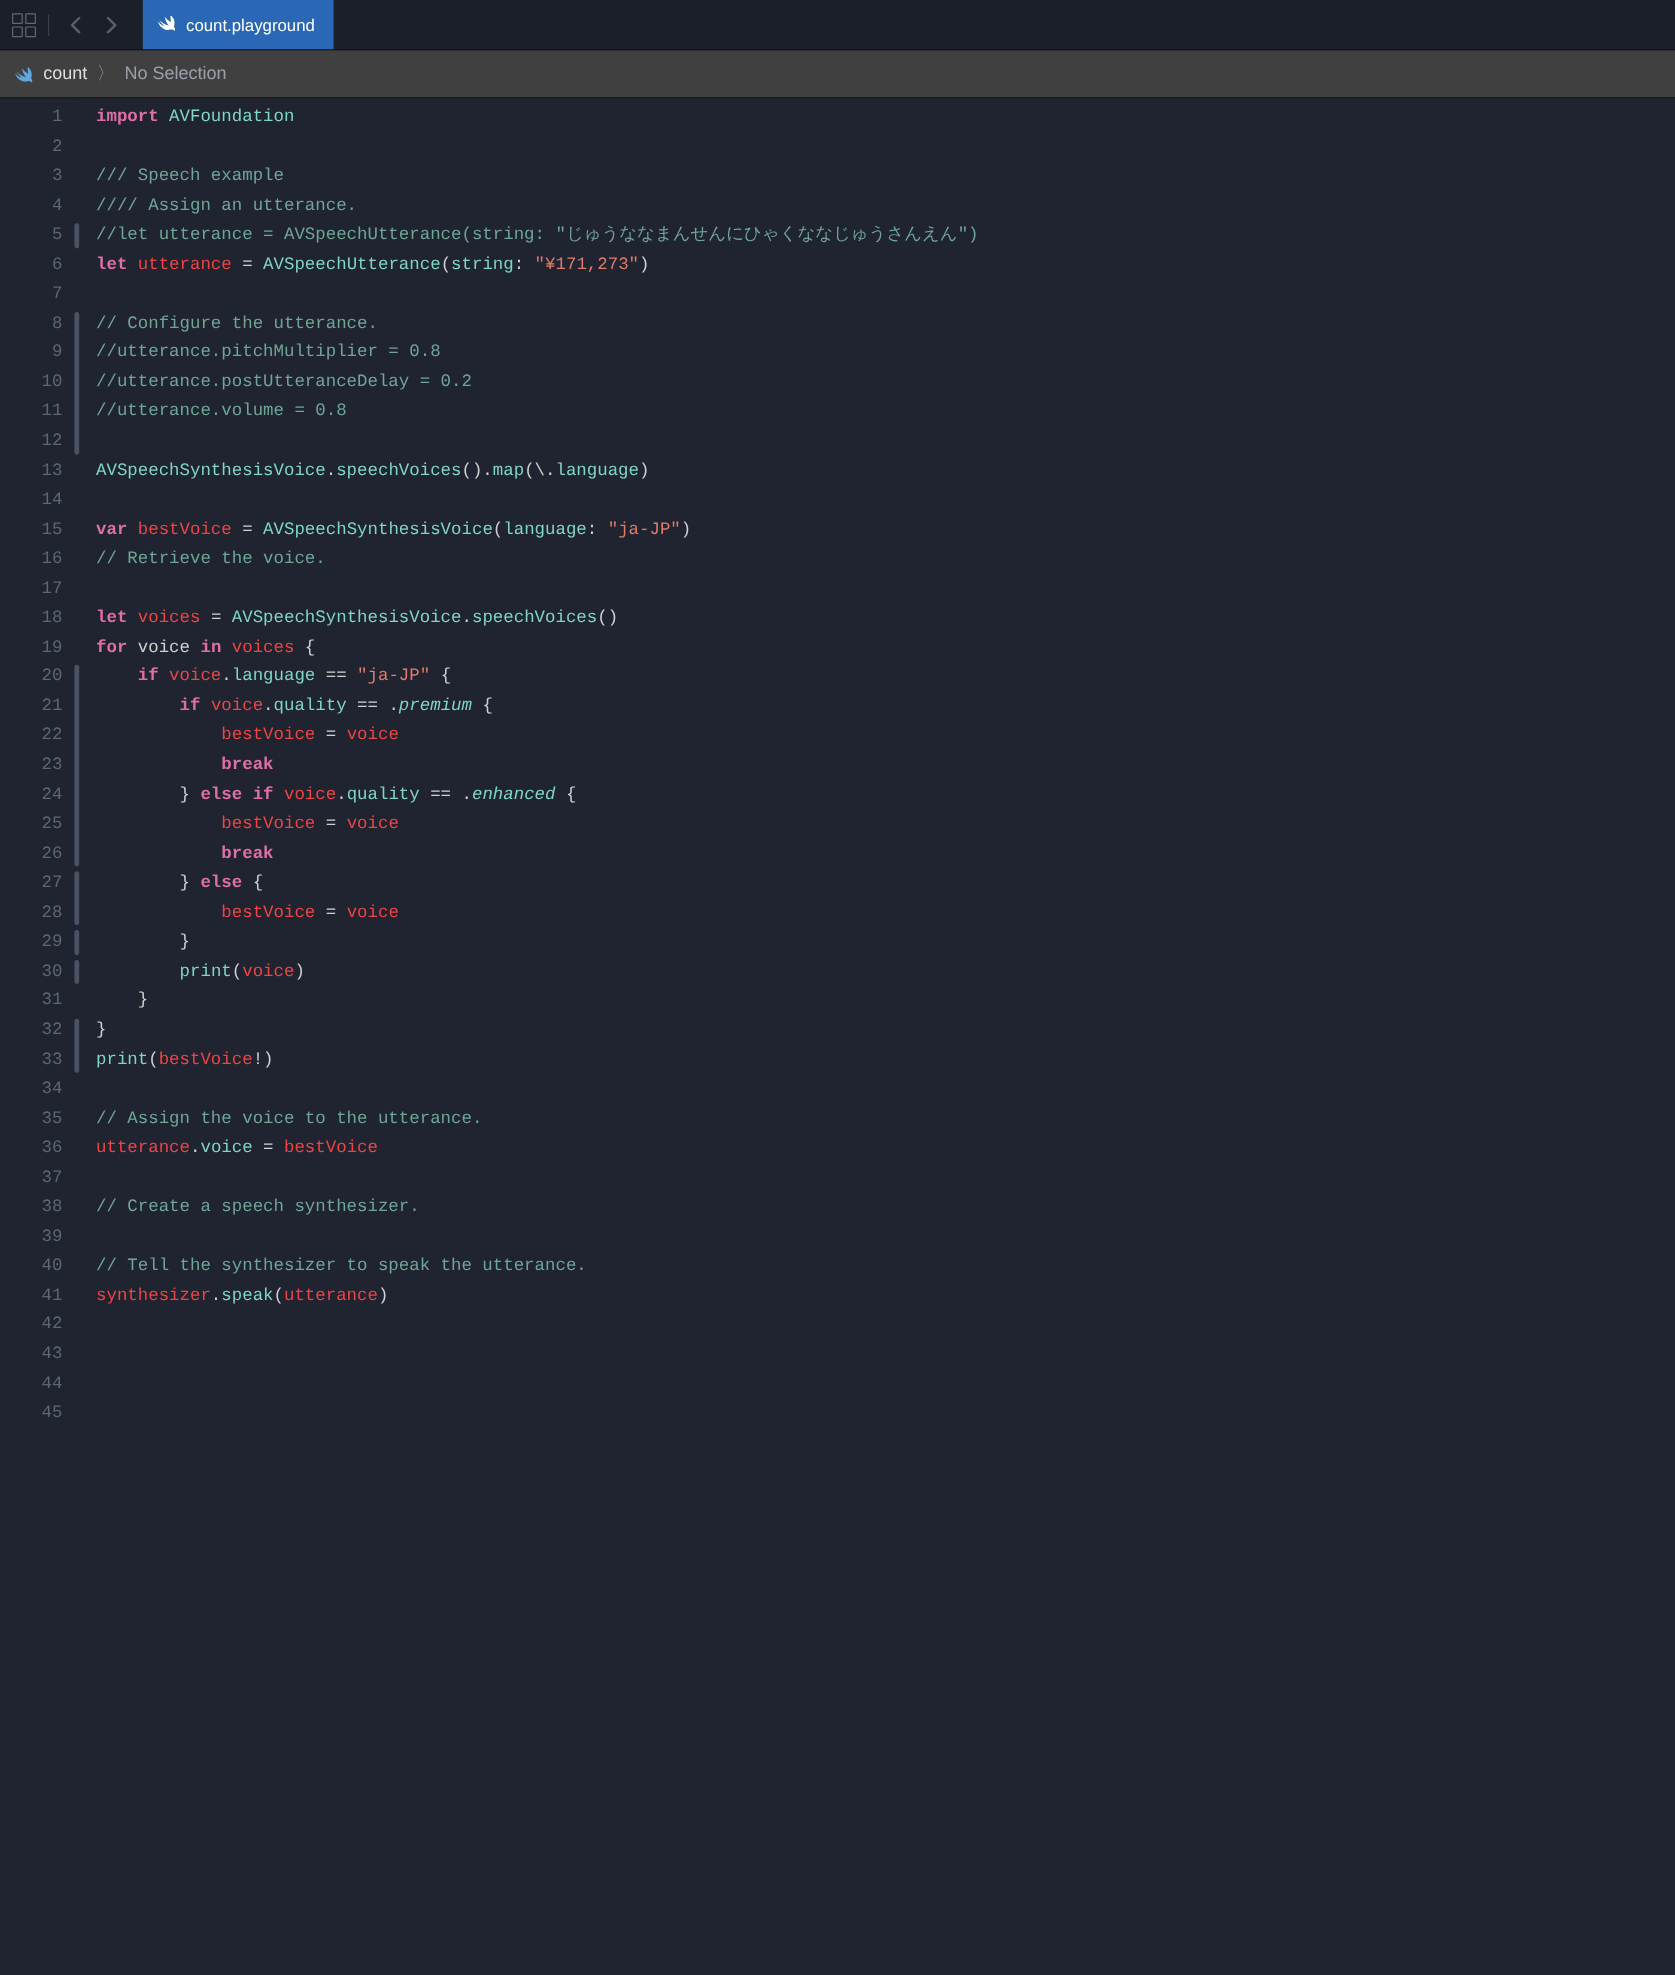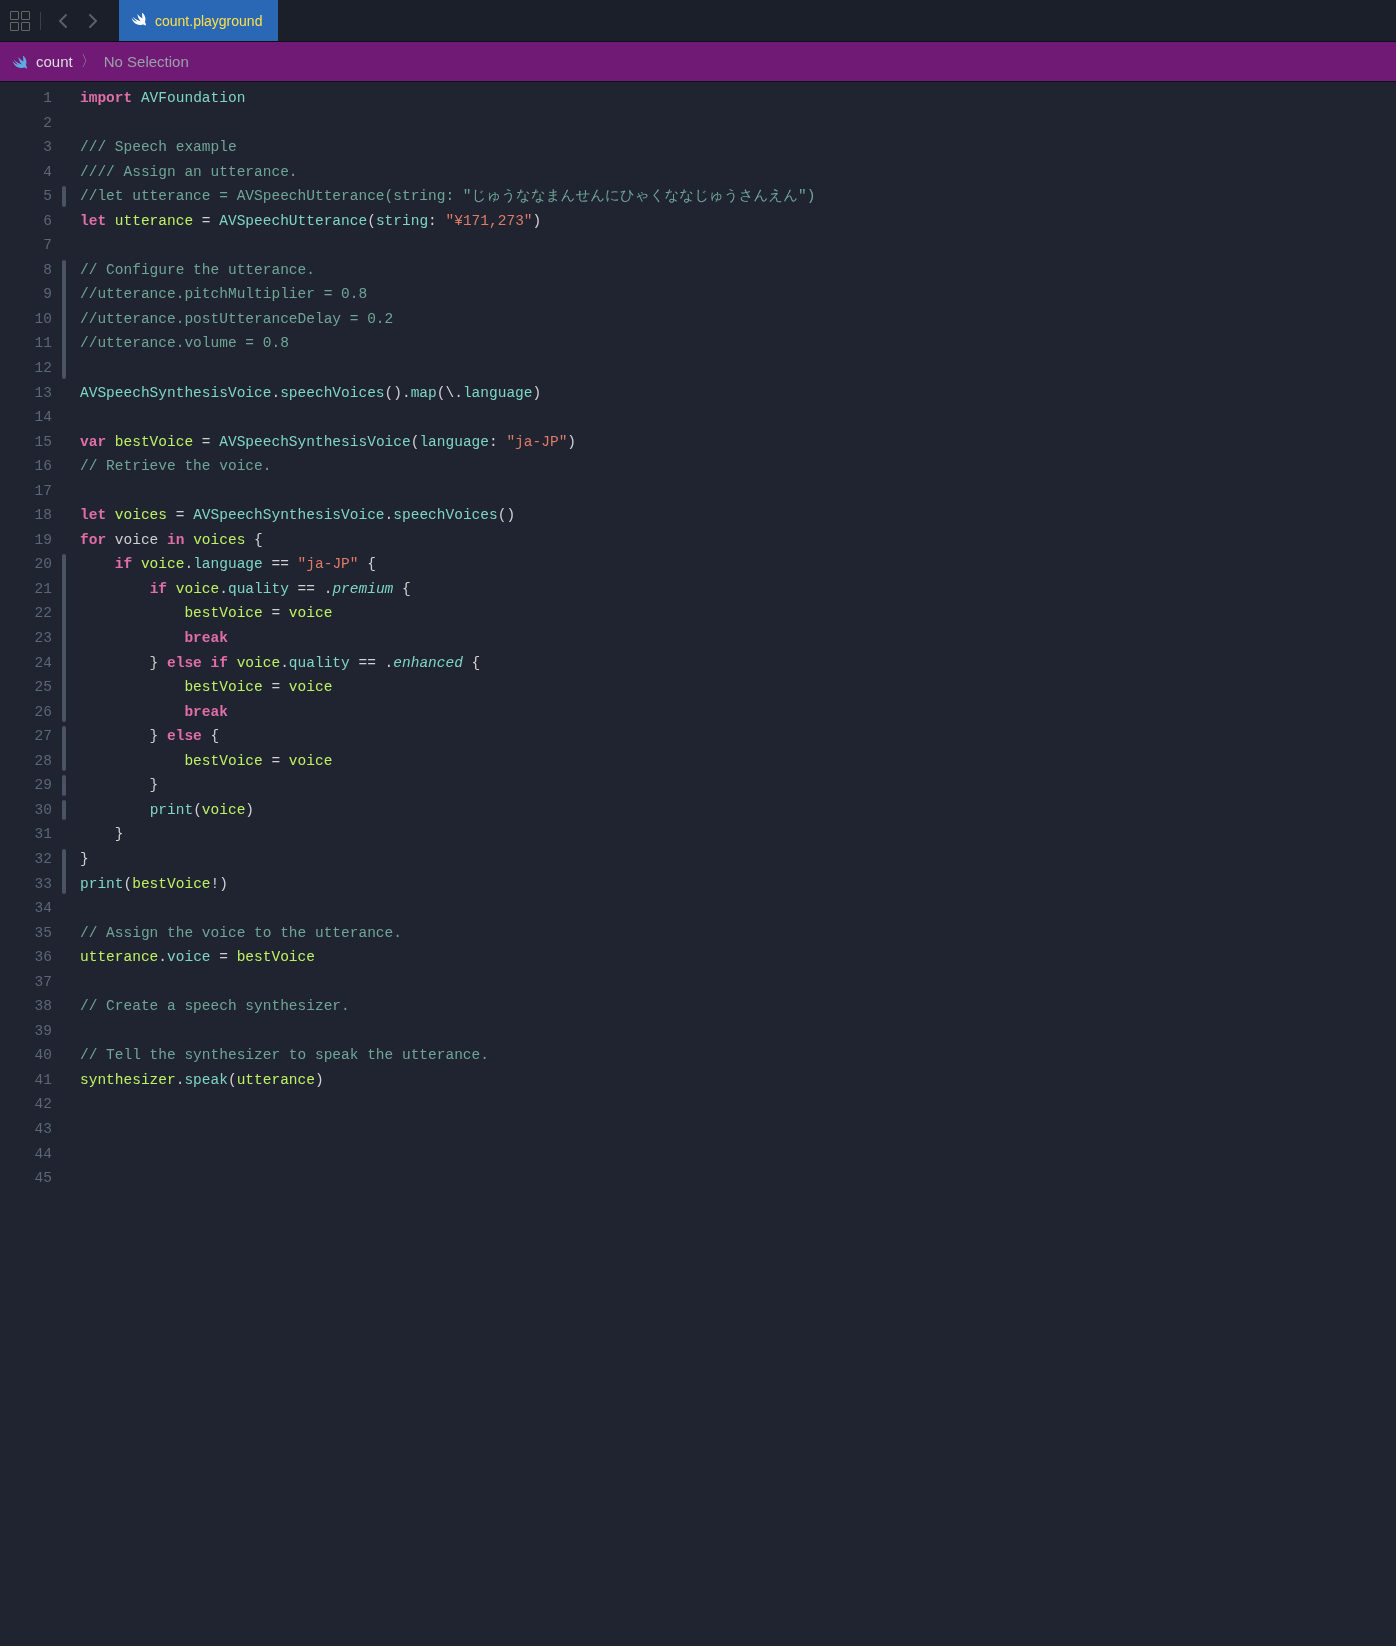--- a/index.html
+++ b/index.html
@@ -47,30 +47,30 @@
     width: 24px; height: 24px;
     display:flex; align-items:center; justify-content:center;
     opacity: .5;
   }
   .tab {
     background: #2a67b5;
     display:flex;
     align-items:center;
     padding: 0 16px 0 12px;
     gap: 8px;
-    color: #fde047;
+    color: #ffffff;
     font-family: -apple-system, "Helvetica Neue", Arial, sans-serif;
     font-size: 14px;
     font-weight: 500;
     margin-left: 6px;
   }
   .tab svg { flex-shrink:0; }
   .breadcrumb {
     height: 40px;
-    background: #701a75;
+    background: #404040;
     border-bottom: 1px solid #0e1118;
     display:flex;
     align-items:center;
     padding: 0 12px;
     gap: 8px;
     font-family: -apple-system, "Helvetica Neue", Arial, sans-serif;
     font-size: 15px;
     color: #dcddde;
   }
   .bc-icon { display:flex; align-items:center; }
@@ -102,21 +102,21 @@
     flex:1;
     padding-left: 18px;
     overflow: hidden;
     position: relative;
   }
   .code .line { color: #cccccc; }
   
   .c-keyword   { color: #e06ea7; font-weight: 600; }
   .c-type      { color: #7fd6c4; }
   .c-func      { color: #7fd6c4; }
-  .c-ident     { color: #bef264; text-align: right; }
+  .c-ident     { color: #ef4444; text-align: right; }
   .c-string    { color: #e07a69; }
   .c-comment   { color: #6fa597; }
   .c-doccomment{ color: #6fa597; }
   .c-property  { color: #7fd6c4; }
   .c-enum      { color: #7fd6c4; font-style: italic; }
   .c-plain     { color: #d0d0d0; }
   .marker-strip {
     position:absolute;
     left: 62px;
     top: 4px;

